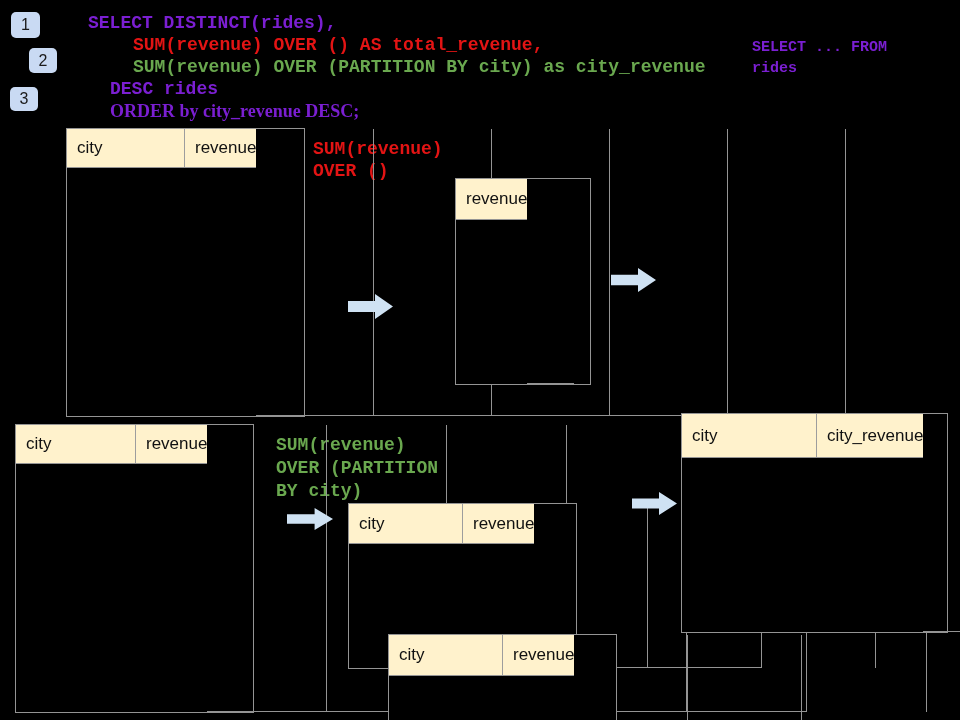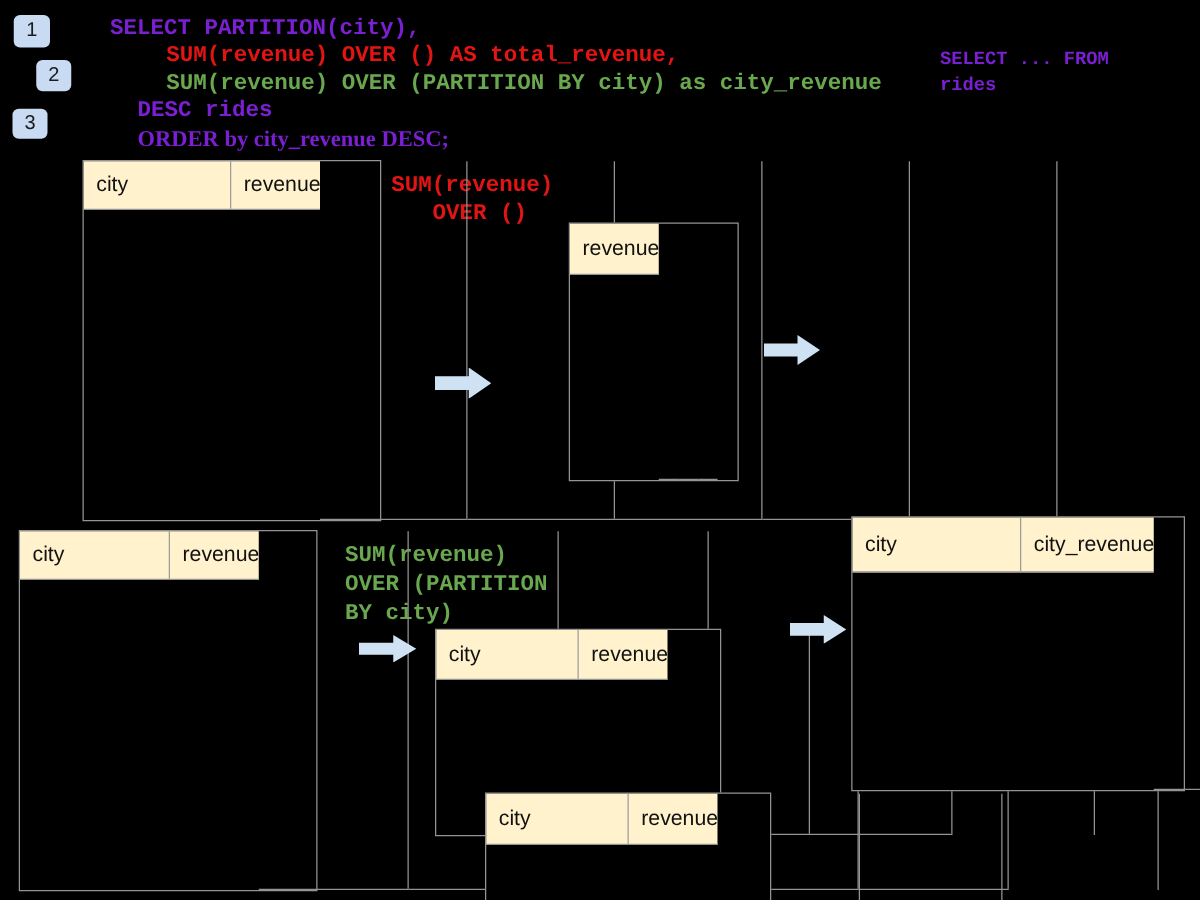--- a/index.html
+++ b/index.html
@@ -54,34 +54,34 @@
 </style>
 </head>
 <body>
 
 <div id="stage" style="--bg: #000000; --code-purple: #7b1fd2; --code-red: #e31414; --code-green: #6aa84f; --tbl-head-bg: #fff2cc; --tbl-border: #949494; --arrow-fill: #cfe2f3; --badge-bg: #c9daf3;">
 
   <div class="badge" style="left:11px;top:12px;width:29px;height:26px;">1</div>
   <div class="badge" style="left:29px;top:48px;width:28px;height:25px;">2</div>
   <div class="badge" style="left:10px;top:87px;width:28px;height:24px;">3</div>
 
-  <div class="code-line c-purple" style="left:88px;top:12px;">SELECT PARTITION(city),</div>
+  <div class="code-line c-purple" style="left:88px;top:12px;">SELECT DISTINCT(rides),</div>
   <div class="code-line c-red" style="left:133px;top:34px;">SUM(revenue) OVER () AS total_revenue,</div>
   <div class="code-line c-green" style="left:133px;top:56px;">SUM(revenue) OVER (PARTITION BY city) as city_revenue</div>
   <div class="code-line c-purple" style="left:110px;top:78px;">DESC rides</div>
   <div class="code-line c-purple" style="left:110px;top:100px;font-family:Liberation Serif, serif;">ORDER by city_revenue DESC;</div>
 
   <div class="side-note">
     <div class="code-line c-purple" style="left:752px;top:37px;">SELECT ... FROM</div>
     <div class="code-line c-purple" style="left:752px;top:58px;text-align:center;">rides</div>
   </div>
 
   <div class="mini-label">
     <div class="code-line c-red" style="left:313px;top:138px;">SUM(revenue)</div>
-    <div class="code-line c-red" style="left:313px;top:160px;margin-left:33px;">OVER ()</div>
+    <div class="code-line c-red" style="left:313px;top:160px;">OVER ()</div>
   </div>
 
   <div class="mini-label">
     <div class="code-line c-green" style="left:276px;top:434px;">SUM(revenue)</div>
     <div class="code-line c-green" style="left:276px;top:457px;">OVER (PARTITION</div>
     <div class="code-line c-green" style="left:276px;top:480px;">BY city)</div>
   </div>
 
   <div class="tbl" style="left:66px;top:128px;width:239px;height:289px;">
       <div class="thead" style="height: 39px;">

